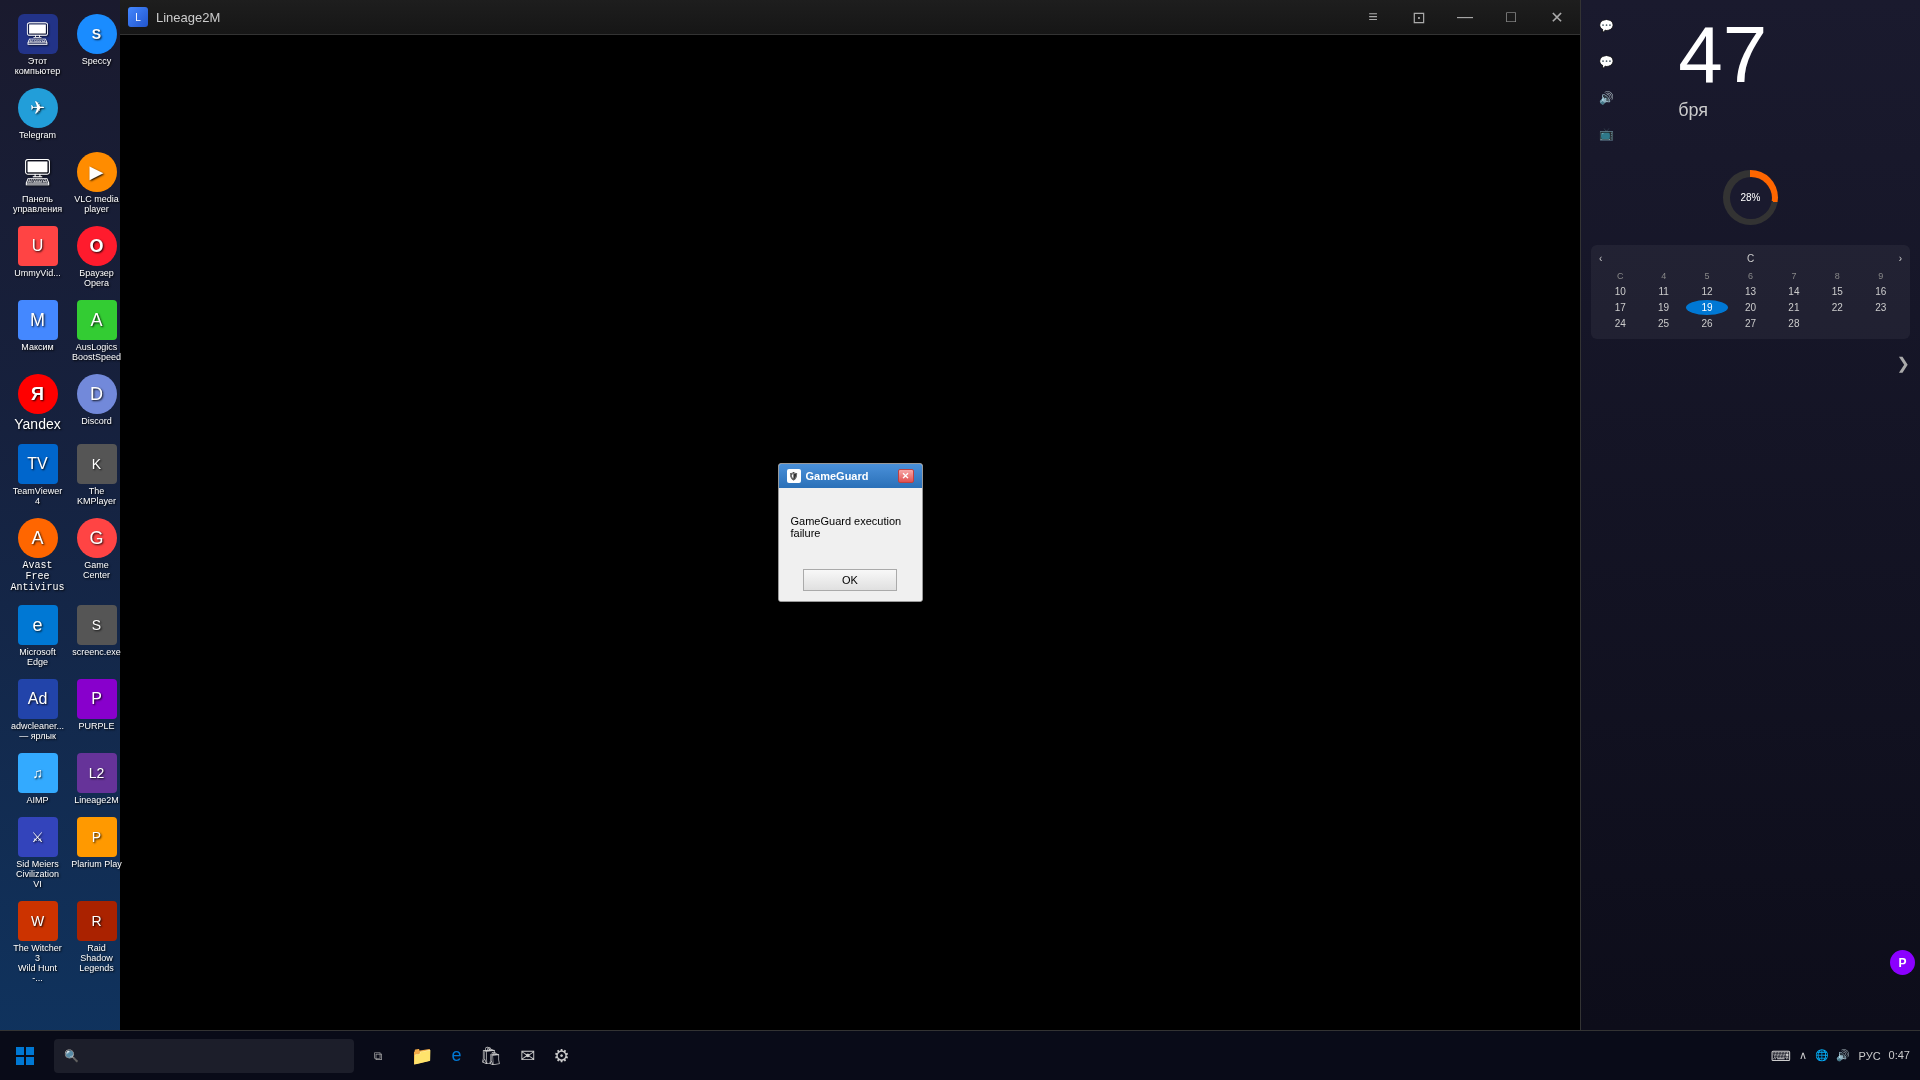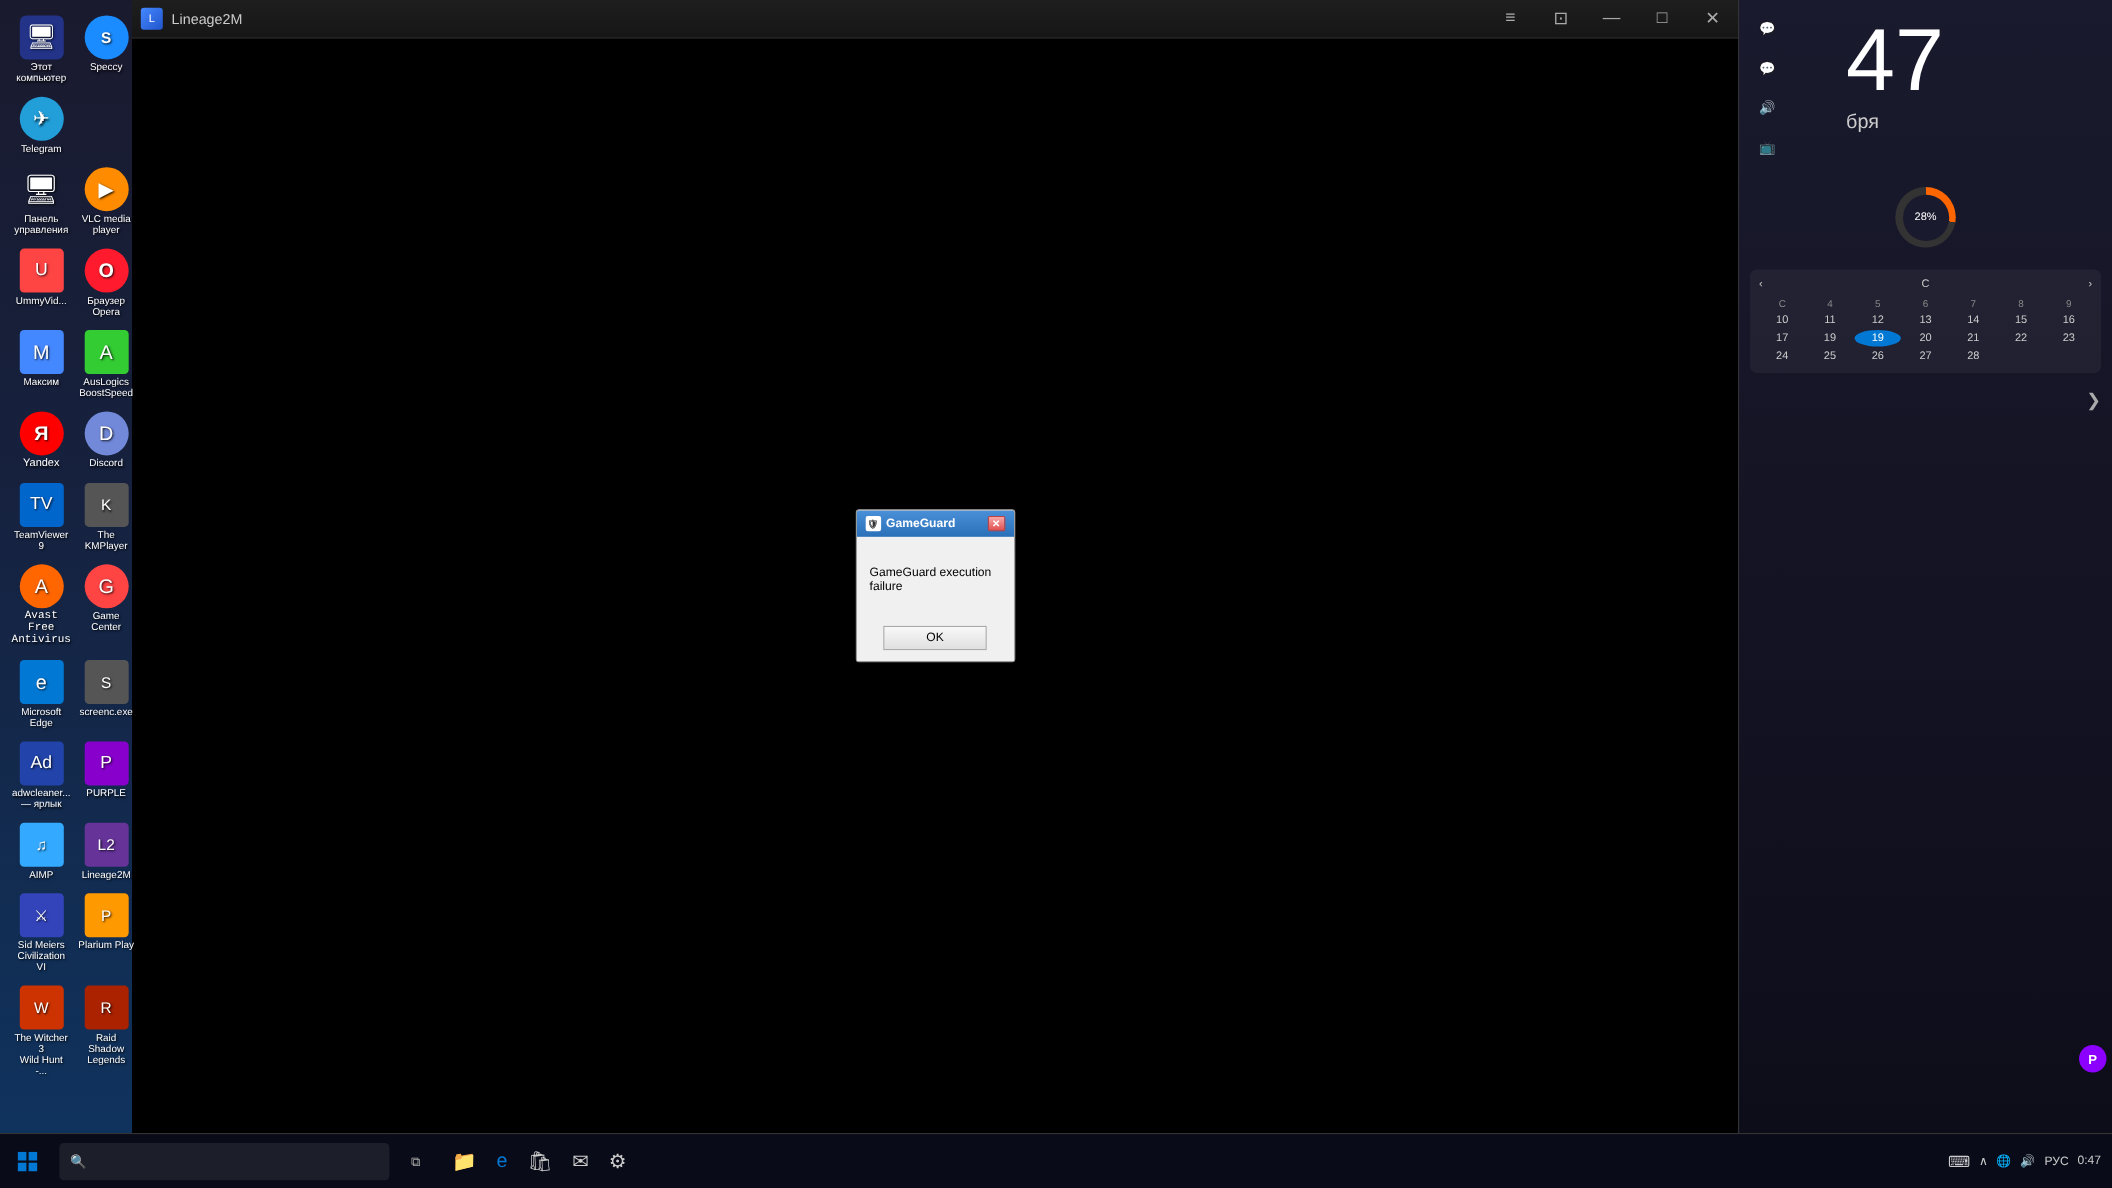--- a/index.html
+++ b/index.html
@@ -484,31 +484,31 @@
         <span style="font-size:9px; color:#fff; text-shadow:1px 1px 2px #000;">Максим</span>
       </div>
 
       <div class="icon-item">
         <div class="icon-box" style="background:#33cc33; border-radius:4px; font-size:18px; color:#fff;">A</div>
         <span style="font-size:9px; color:#fff; text-shadow:1px 1px 2px #000; text-align:center;">AusLogics<br>BoostSpeed</span>
       </div>
 
       <div class="icon-item">
         <div class="icon-box" style="background:#ff0000; border-radius:50%; font-size:18px; color:#fff; font-weight:bold;">Я</div>
-        <span style="font-size:10px; color:#fff; text-shadow:1px 1px 2px #000;">Yandex</span>
+        <span style="font-size:14px; color:#fff; text-shadow:1px 1px 2px #000;">Yandex</span>
       </div>
 
       <div class="icon-item">
         <div class="icon-box" style="background:#7289da; border-radius:50%; font-size:18px; color:#fff;">D</div>
         <span style="font-size:9px; color:#fff; text-shadow:1px 1px 2px #000;">Discord</span>
       </div>
 
       <div class="icon-item">
         <div class="icon-box" style="background:#0066cc; border-radius:4px; font-size:16px; color:#fff;">TV</div>
-        <span style="font-size:9px; color:#fff; text-shadow:1px 1px 2px #000;">TeamViewer 9</span>
+        <span style="font-size:9px; color:#fff; text-shadow:1px 1px 2px #000;">TeamViewer 4</span>
       </div>
 
       <div class="icon-item">
         <div class="icon-box" style="background:#555; border-radius:4px; font-size:14px; color:#fff;">K</div>
         <span style="font-size:9px; color:#fff; text-shadow:1px 1px 2px #000;">The KMPlayer</span>
       </div>
 
       <div class="icon-item">
         <div class="icon-box" style="background:#ff6600; border-radius:50%; font-size:18px; color:#fff;">A</div>
         <span style="font-size:10px; color:#fff; text-shadow:1px 1px 2px #000; text-align:center;font-family:Liberation Mono, monospace;">Avast Free<br>Antivirus</span>

